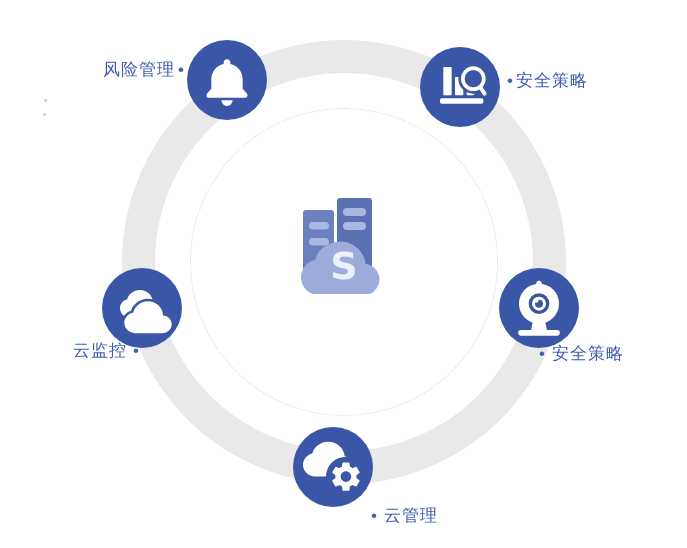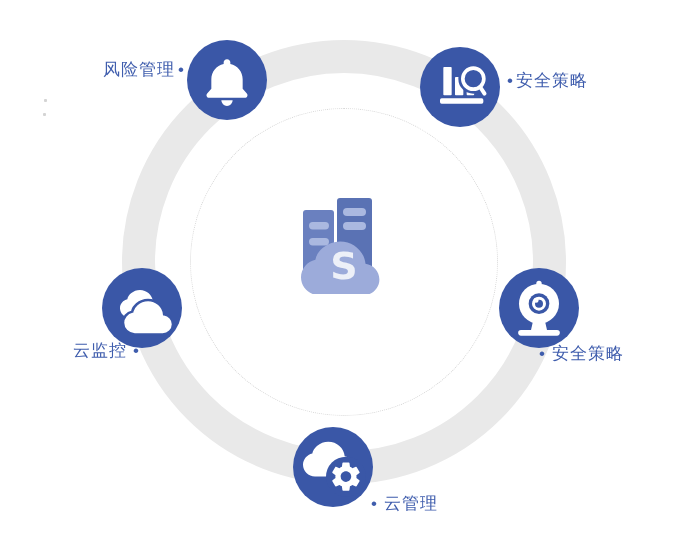--- a/index.html
+++ b/index.html
@@ -143,17 +143,17 @@
     <span class="bullet before">•</span><span>安全策略</span>
   </div>
 
   <div class="node-circle" style="left:293px;top:427px;">
     <svg viewBox="0 0 48 48">
       <path class="icon-white" transform="translate(6,5) scale(1.9)" d="M4.406 3.342A5.53 5.53 0 0 1 8 2c2.69 0 4.923 2 5.166 4.579C14.758 6.804 16 8.137 16 9.773 16 11.569 14.502 13 12.687 13H3.781C1.708 13 0 11.366 0 9.318c0-1.763 1.266-3.223 2.942-3.593.143-.863.698-1.723 1.464-2.383z"></path>
       <circle class="halo" cx="31.8" cy="29.8" r="12"></circle>
       <path class="icon-white" fill-rule="evenodd" transform="translate(21.2,19.2) scale(0.88)" d="M19.14 12.94c.04-.3.06-.61.06-.94 0-.32-.02-.64-.07-.94l2.03-1.58a.49.49 0 0 0 .12-.61l-1.92-3.32a.488.488 0 0 0-.59-.22l-2.39.96c-.5-.38-1.03-.7-1.62-.94l-.36-2.54a.484.484 0 0 0-.48-.41h-3.84c-.24 0-.43.17-.47.41l-.36 2.54c-.59.24-1.13.57-1.62.94l-2.39-.96c-.22-.08-.47 0-.59.22L2.74 8.87c-.12.21-.08.47.12.61l2.03 1.58c-.05.3-.09.63-.09.94s.02.64.07.94l-2.03 1.58a.49.49 0 0 0-.12.61l1.92 3.32c.12.22.37.29.59.22l2.39-.96c.5.38 1.03.7 1.62.94l.36 2.54c.05.24.24.41.48.41h3.84c.24 0 .44-.17.47-.41l.36-2.54c.59-.24 1.13-.56 1.62-.94l2.39.96c.22.08.47 0 .59-.22l1.92-3.32c.12-.22.07-.47-.12-.61l-2.01-1.58zM12 15.6A3.6 3.6 0 0 1 8.4 12c0-1.98 1.62-3.6 3.6-3.6s3.6 1.62 3.6 3.6-1.62 3.6-3.6 3.6z"></path>
     </svg>
   </div>
-  <div class="label" style="left:371px;top:494px;">
+  <div class="label" style="left:371px;top:506px;">
     <span class="bullet before">•</span><span>云管理</span>
   </div>
 
 </div>
 
 </body></html>

